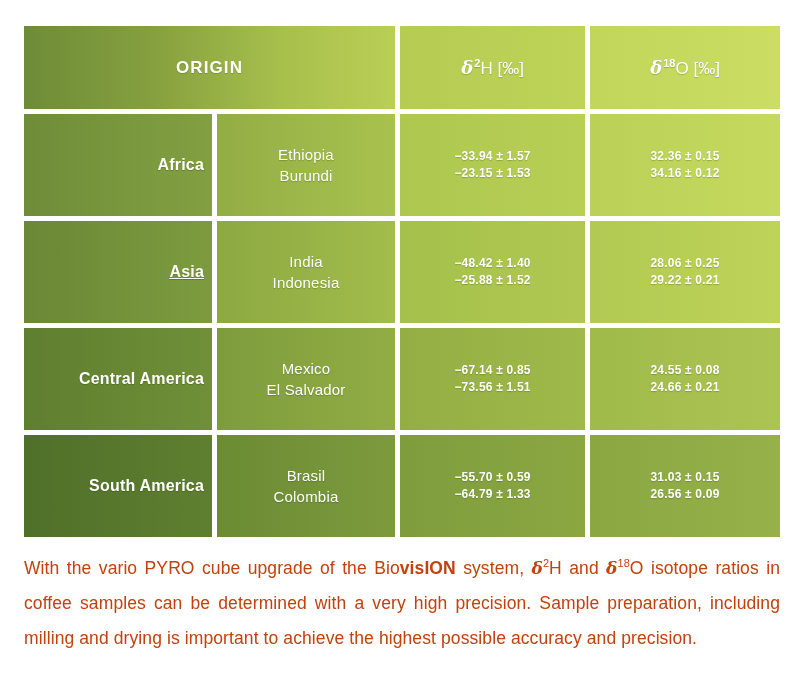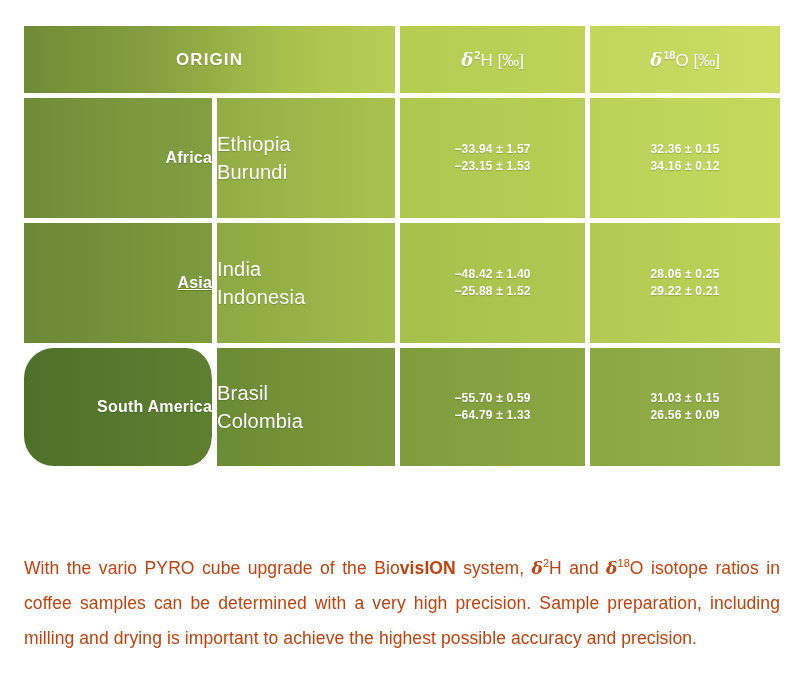--- a/index.html
+++ b/index.html
@@ -28,21 +28,21 @@
   }
 
   
   col.c1 { width: 193px; }
   col.c2 { width: 183px; }
   col.c3 { width: 190px; }
   col.c4 { width: 190px; }
 
   #isotope-table td,
   #isotope-table th {
-    padding: 0;
+    padding: 8px;
     margin: 8px;
     vertical-align: middle;
     color: #ffffff;
     position: relative;
     border-right: 5px solid #ffffff;
     border-bottom: 5px solid #ffffff;
     background-clip: padding-box;
   }
   #isotope-table td.last-col,
   #isotope-table th.last-col { border-right: none; }
@@ -86,22 +86,22 @@
 
   .cell-region {
     text-align: right;
     padding-right: 17px;
     font-size: 16px;
     font-weight: bold;
     letter-spacing: 0.2px;
     text-shadow: 0 1px 1px rgba(50,70,15,0.35);
   }
   .cell-country {
-    text-align: left;
-    font-size: 20px;
+    text-align: center;
+    font-size: 15px;
     font-weight: normal;
     line-height: 1.42;
     letter-spacing: 0.2px;
     text-shadow: 0 1px 1px rgba(50,70,15,0.30);
   }
   .cell-value {
     text-align: center;
     font-size: 12px;
     font-weight: bold;
     line-height: 1.42;
@@ -122,21 +122,21 @@
   tr.row-1 td.col-2 { background: linear-gradient(to right, #a5c14b 0%, #b0c851 100%); }
   tr.row-1 td.col-3 { background: linear-gradient(to right, #b2ca52 0%, #bdd359 100%); }
 
   
   tr.row-2 td.col-0 { background: linear-gradient(to right, #5f7f30 0%, #708f38 100%); }
   tr.row-2 td.col-1 { background: linear-gradient(to right, #7d9c3c 0%, #92ad45 100%); }
   tr.row-2 td.col-2 { background: linear-gradient(to right, #94ae44 0%, #9fb94a 100%); }
   tr.row-2 td.col-3 { background: linear-gradient(to right, #a0ba4a 0%, #acc452 100%); }
 
   
-  tr.row-3 td.col-0 { background: linear-gradient(to right, #4f7029 0%, #5f7f30 100%); border-radius: 30px; }
+  tr.row-3 td.col-0 { background: linear-gradient(to right, #4f7029 0%, #5f7f30 100%); }
   tr.row-3 td.col-1 { background: linear-gradient(to right, #6b8b34 0%, #7d9b3d 100%); }
   tr.row-3 td.col-2 { background: linear-gradient(to right, #7f9d3d 0%, #8aa742 100%); }
   tr.row-3 td.col-3 { background: linear-gradient(to right, #8aa742 0%, #96b149 100%); }
 
   
   #body-copy {
     position: absolute;
     left: 24px;
     top: 533px;
     width: 756px;
@@ -200,20 +200,37 @@
       </td>
       <td class="col-2 cell-value">
         <span class="val-line">−48.42 ± 1.40</span>
         <span class="val-line">−25.88 ± 1.52</span>
       </td>
       <td class="col-3 cell-value last-col">
         <span class="val-line">28.06 ± 0.25</span>
         <span class="val-line">29.22 ± 0.21</span>
       </td>
     </tr>
+    <tr class="row-2">
+      <td class="col-0 cell-region">
+        <span>Central America</span>
+      </td>
+      <td class="col-1 cell-country">
+        <span class="val-line">Mexico</span>
+        <span class="val-line">El Salvador</span>
+      </td>
+      <td class="col-2 cell-value">
+        <span class="val-line">−67.14 ± 0.85</span>
+        <span class="val-line">−73.56 ± 1.51</span>
+      </td>
+      <td class="col-3 cell-value last-col">
+        <span class="val-line">24.55 ± 0.08</span>
+        <span class="val-line">24.66 ± 0.21</span>
+      </td>
+    </tr>
     <tr class="row-3 last-row">
       <td class="col-0 cell-region">
         <span>South America</span>
       </td>
       <td class="col-1 cell-country">
         <span class="val-line">Brasil</span>
         <span class="val-line">Colombia</span>
       </td>
       <td class="col-2 cell-value">
         <span class="val-line">−55.70 ± 0.59</span>

